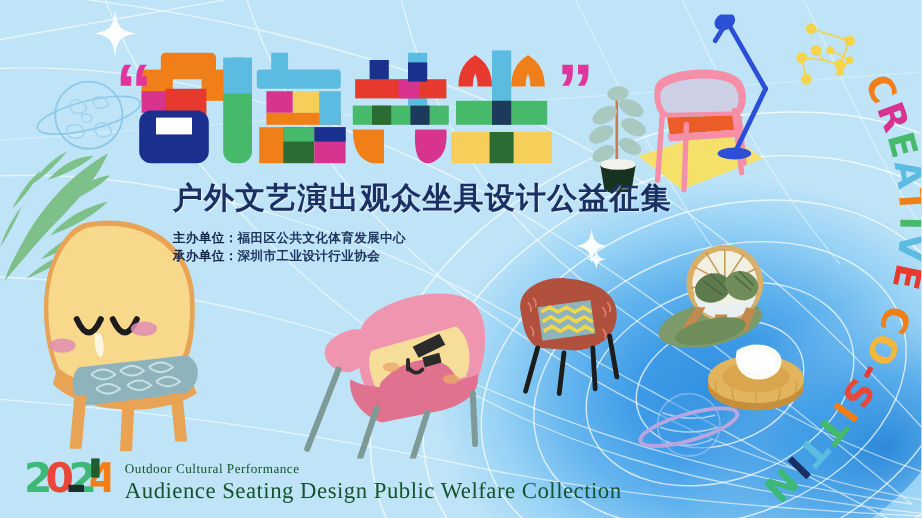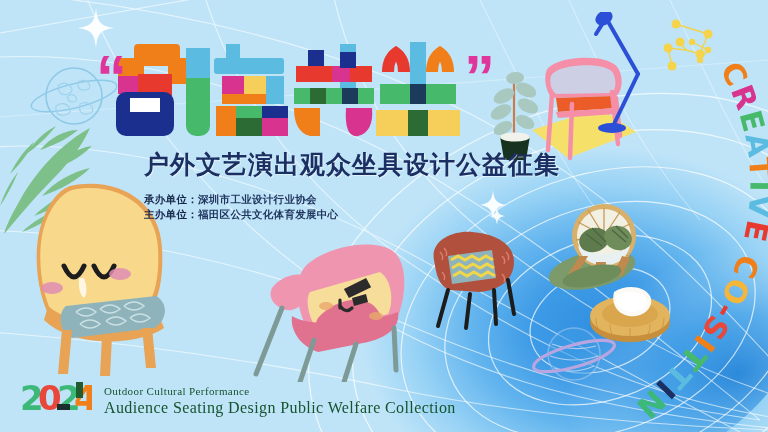--- a/index.html
+++ b/index.html
@@ -31,21 +31,21 @@
     font-size:10.5px;font-weight:bold;color:#21365f;line-height:15px;letter-spacing:.3px;
   }
   .org .lead{color:#16264b;}
   
   .year{position:absolute;left:20px;top:378px;width:72px;height:40px;}
   .eng{
     position:absolute;left:104px;top:385px;color:#14532d;
     font-family:Liberation Serif, serif;
   }
   .eng .l1{font-size:11px;letter-spacing:.4px;}
-  .eng .l2{font-size:16px;letter-spacing:.4px;margin-top:2px;}
+  .eng .l2{font-size:19px;letter-spacing:.4px;margin-top:2px;}
 </style>
 </head>
 <body>
 
 <div id="poster">
 
   <div class="bg-base"></div>
 
   <svg class="svgfull" viewBox="0 0 768 432">
     <defs>
@@ -377,24 +377,24 @@
         <rect x="280" y="70" width="84" height="26" fill="#f5cf5a"></rect>
         <rect x="312" y="70" width="20" height="26" fill="#2d6b35"></rect>
       </g>
     </svg>
   </div>
 
   <div class="subtitle">户外文艺演出观众坐具设计公益征集</div>
 
   <div class="org">
     <div>
-      <span class="lead">承办单位：</span><span>深圳市工业设计行业协会</span>
+      <span class="lead">主办单位：</span><span>福田区公共文化体育发展中心</span>
     </div>
     <div>
-      <span class="lead">主办单位：</span><span>福田区公共文化体育发展中心</span>
+      <span class="lead">承办单位：</span><span>深圳市工业设计行业协会</span>
     </div>
   </div>
 
   <svg class="year" viewBox="0 0 72 40">
     <g font-family="'DejaVu Sans',sans-serif" font-size="34" font-weight="bold">
       <text x="0" y="32" fill="#3cb878">2</text>
       <text x="18" y="32" fill="#e8473a">0</text>
       <text x="37" y="32" fill="#3cb878">2</text>
       <text x="54" y="32" fill="#f07f1a">4</text>
     </g>

